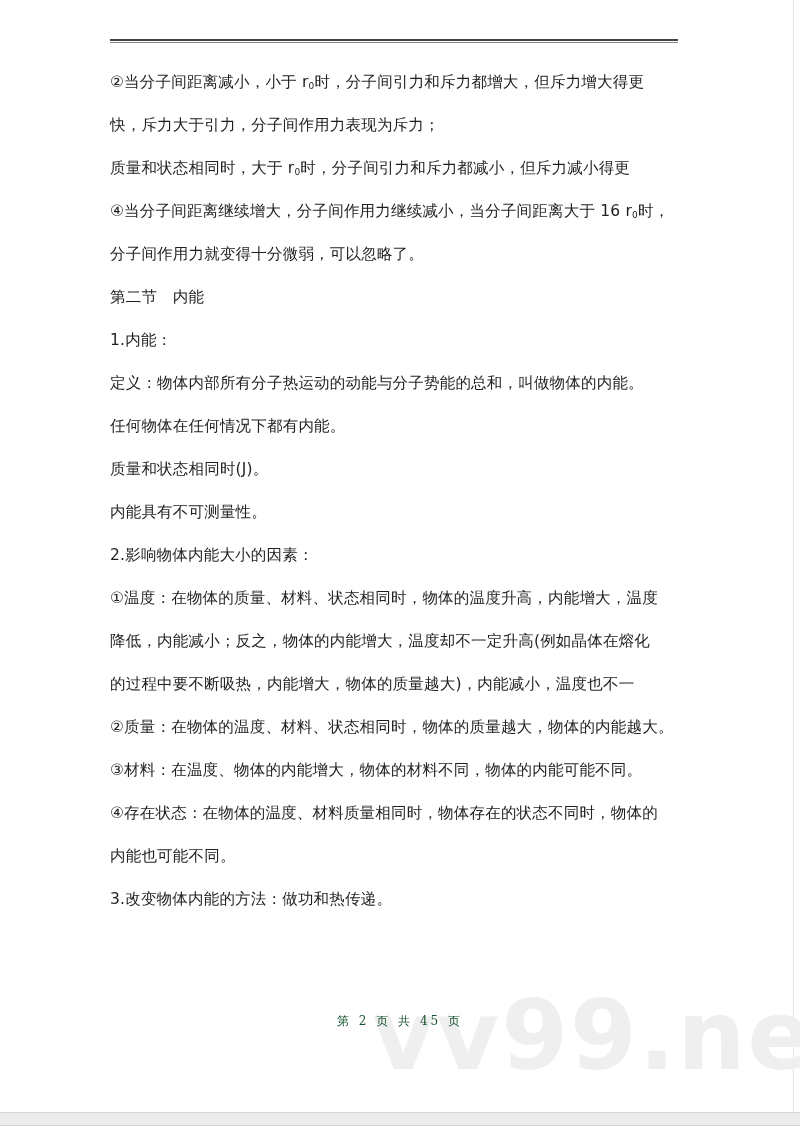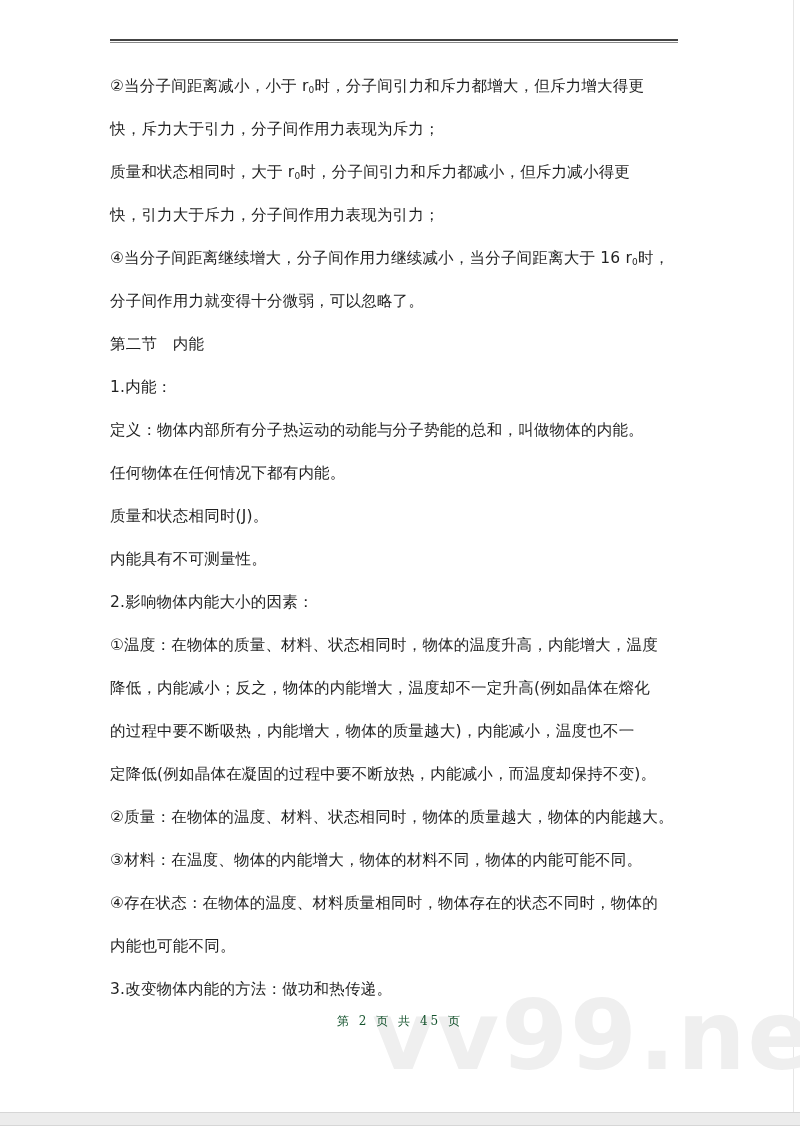--- a/index.html
+++ b/index.html
@@ -15,21 +15,21 @@
   }
   .header-rule {
     position:absolute; left:110px; top:39px; width:568px; height:4px;
     border-top:2px solid #444; border-bottom:1px solid #8a8a8a;
     box-sizing:border-box;
   }
   .content {
     position:absolute; left:110px; top:61px; width:570px;
   }
   .line {
-    height:43px; line-height:51px; font-size:15.5px; white-space:nowrap;
+    height:43px; line-height:43px; font-size:15.5px; white-space:nowrap;
     letter-spacing:0.2px;
   }
   .line.heading { font-weight:normal; font-size:15.5px; }
   .sub { font-size:9px; vertical-align:-2px; }
   .footer {
     position:absolute; left:0; width:800px; top:1013px; text-align:center;
     font-family:"DejaVu Serif","Liberation Serif",serif; font-size:12px; color:#14532d;
     letter-spacing:3px;
   }
   .watermark {
@@ -46,34 +46,32 @@
 </head>
 <body>
 
 <div class="page-edge"></div>
 <div class="header-rule"></div>
 
 <div class="content">
   <div class="line"><span>②当分子间距离减小，小于 r</span><sub class="sub">0</sub><span>时，分子间引力和斥力都增大，但斥力增大得更</span></div>
   <div class="line">快，斥力大于引力，分子间作用力表现为斥力；</div>
   <div class="line"><span>质量和状态相同时，大于 r</span><sub class="sub">0</sub><span>时，分子间引力和斥力都减小，但斥力减小得更</span></div>
-  <div class="line">快，引力大于斥力，分子间作用力表现为引力；</div>
   <div class="line"><span>④当分子间距离继续增大，分子间作用力继续减小，当分子间距离大于 16 r</span><sub class="sub">0</sub><span>时，</span></div>
   <div class="line">分子间作用力就变得十分微弱，可以忽略了。</div>
   <div class="line heading">第二节　内能</div>
   <div class="line">1.内能：</div>
   <div class="line">定义：物体内部所有分子热运动的动能与分子势能的总和，叫做物体的内能。</div>
   <div class="line">任何物体在任何情况下都有内能。</div>
   <div class="line">质量和状态相同时(J)。</div>
   <div class="line">内能具有不可测量性。</div>
   <div class="line">2.影响物体内能大小的因素：</div>
   <div class="line">①温度：在物体的质量、材料、状态相同时，物体的温度升高，内能增大，温度</div>
   <div class="line">降低，内能减小；反之，物体的内能增大，温度却不一定升高(例如晶体在熔化</div>
   <div class="line">的过程中要不断吸热，内能增大，物体的质量越大)，内能减小，温度也不一</div>
-  <div class="line">定降低(例如晶体在凝固的过程中要不断放热，内能减小，而温度却保持不变)。</div>
   <div class="line">②质量：在物体的温度、材料、状态相同时，物体的质量越大，物体的内能越大。</div>
   <div class="line">③材料：在温度、物体的内能增大，物体的材料不同，物体的内能可能不同。</div>
   <div class="line">④存在状态：在物体的温度、材料质量相同时，物体存在的状态不同时，物体的</div>
   <div class="line">内能也可能不同。</div>
   <div class="line">3.改变物体内能的方法：做功和热传递。</div>
 </div>
 
 <div class="watermark">vv99.net</div>
 <div class="footer"><span>第 2 页 共 45 页</span></div>
 

